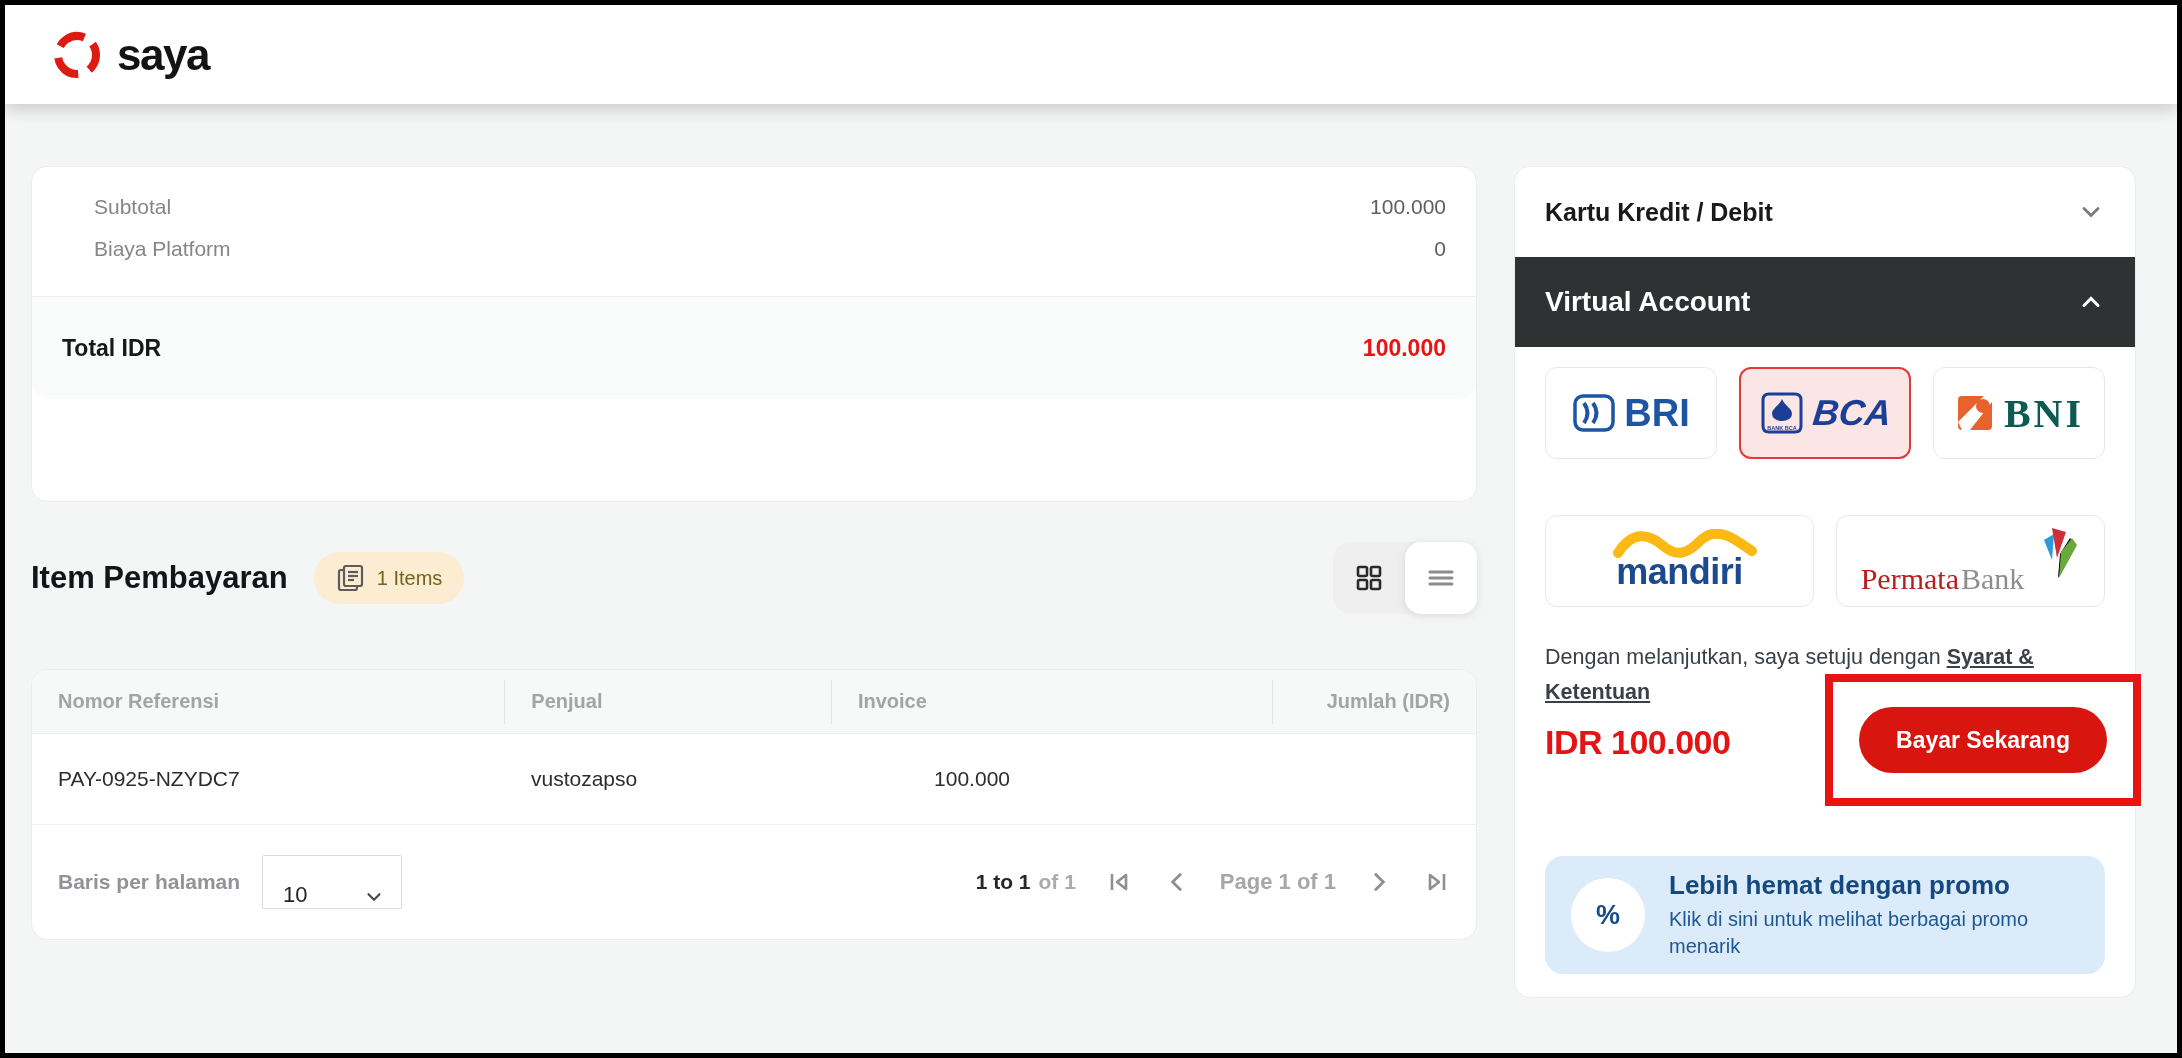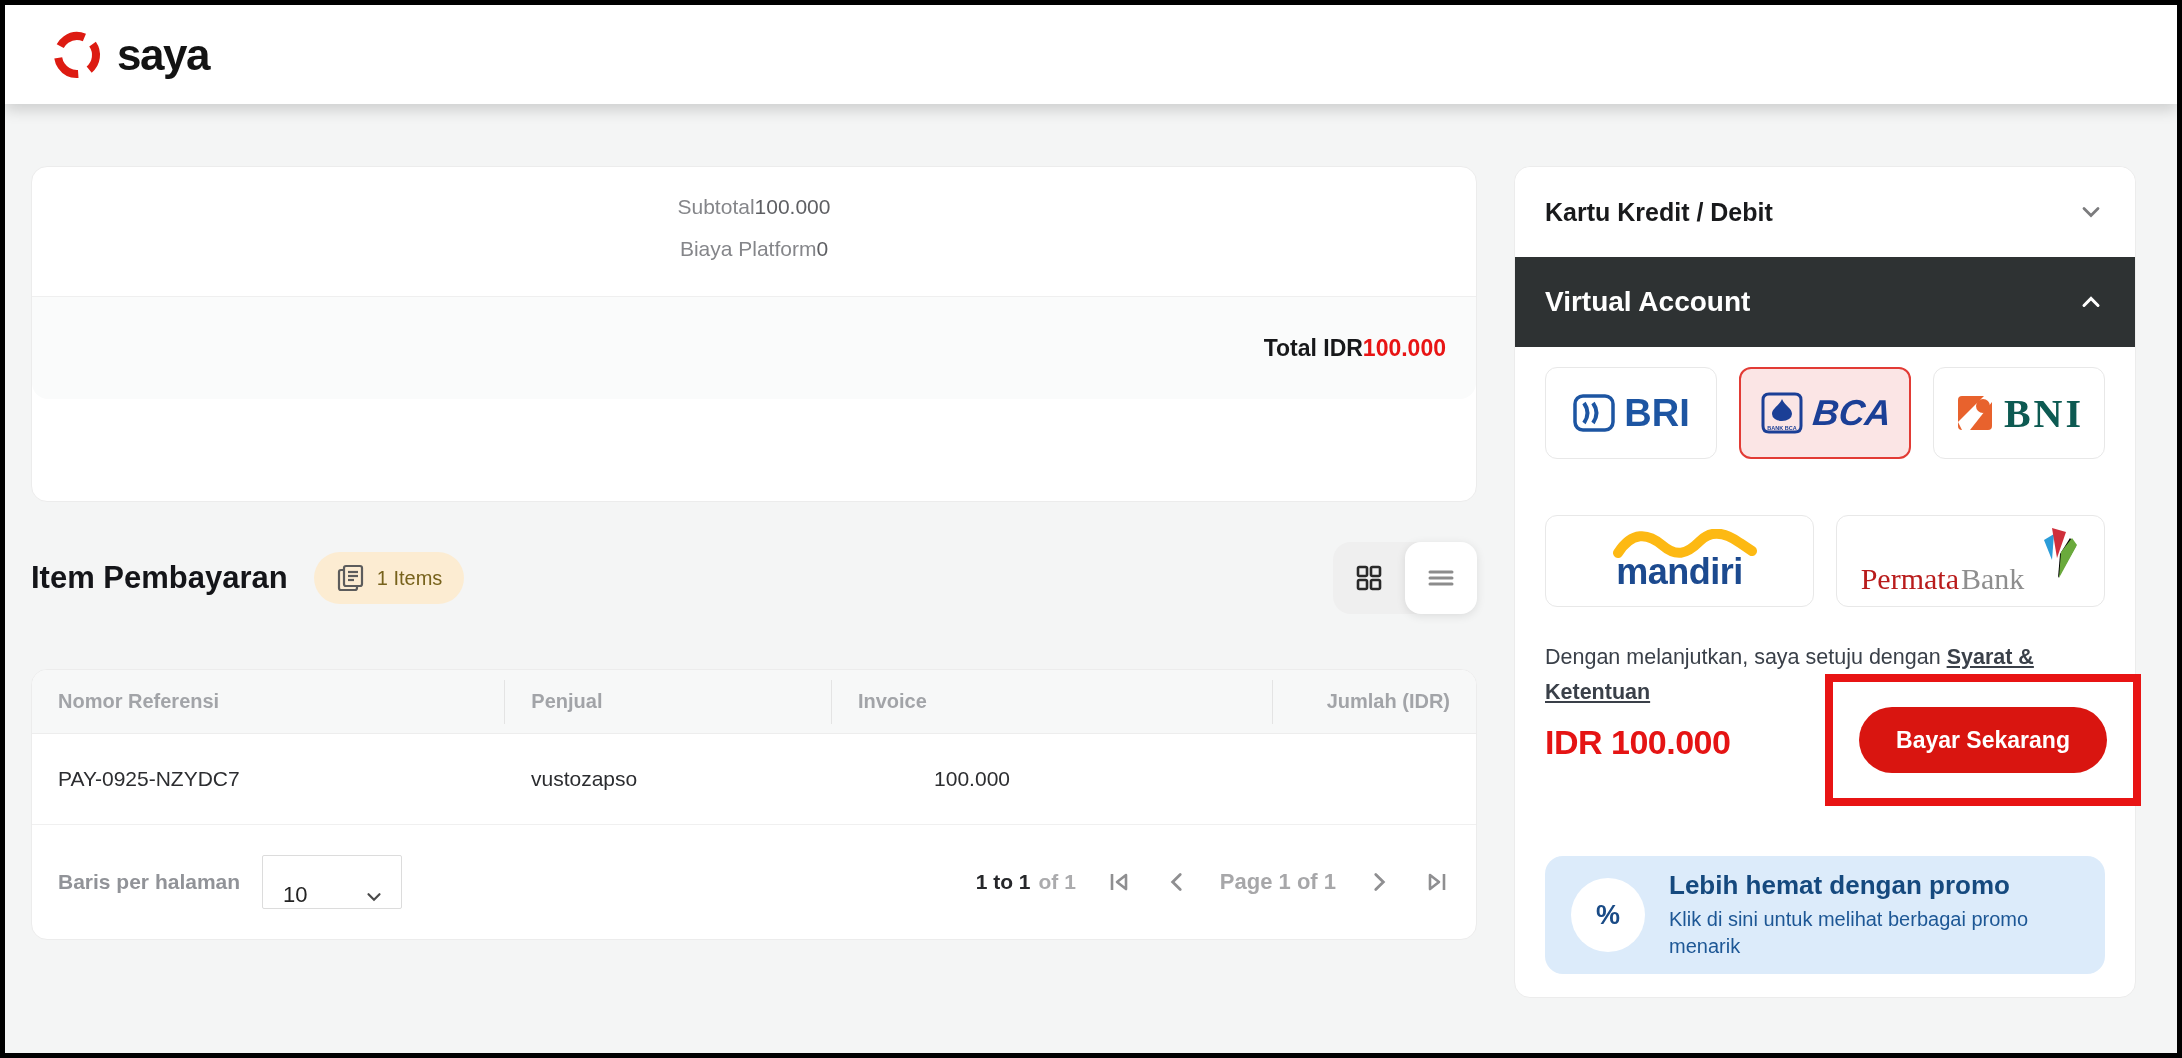--- a/index.html
+++ b/index.html
@@ -13,24 +13,24 @@
   .brand-word { font-size:44px; font-weight:800; color:#131313; letter-spacing:-1.5px; }
 
   
   .card { position:absolute; background:#fff; border:1px solid #ececec; border-radius:16px; }
 
   
   .summary-card { left:26px; top:161px; width:1446px; height:336px; }
   .s-title-row { height:101px; display:flex; align-items:center; padding:0 30px; border-bottom:1px solid #efefef; }
   .s-title { font-size:30px; font-weight:700; color:#17181a; }
   .s-rows { height:129px; padding:28px 30px 0; }
-  .s-row { display:flex; justify-content:center; margin-bottom:18px; font-size:21px; }
+  .s-row { display:flex; justify-content:space-between; margin-bottom:18px; font-size:21px;margin-left:32px; }
   .s-label { color:#85868a; }
   .s-value { color:#5e5f63; }
-  .s-total { height:103px; background:#fafbfb; border-top:1px solid #efefef; display:flex; justify-content:flex-end;
+  .s-total { height:103px; background:#fafbfb; border-top:1px solid #efefef; display:flex; justify-content:space-between;
              align-items:center; padding:0 30px; border-radius:0 0 16px 16px; }
   .s-total-label { font-size:23px; font-weight:700; color:#17181a; }
   .s-total-value { font-size:23px; font-weight:700; color:#e81414; }
 
   
   .items-head { position:absolute; left:26px; top:536px; width:1446px; height:74px; display:flex; align-items:center; }
   .items-title { font-size:31px; font-weight:700; color:#141519; }
   .items-badge { margin-left:26px; background:#fcecd2; border-radius:999px; height:52px; padding:0 22px;
                  display:flex; align-items:center; gap:11px; }
   .badge-text { font-size:20px; color:#77621c; }

